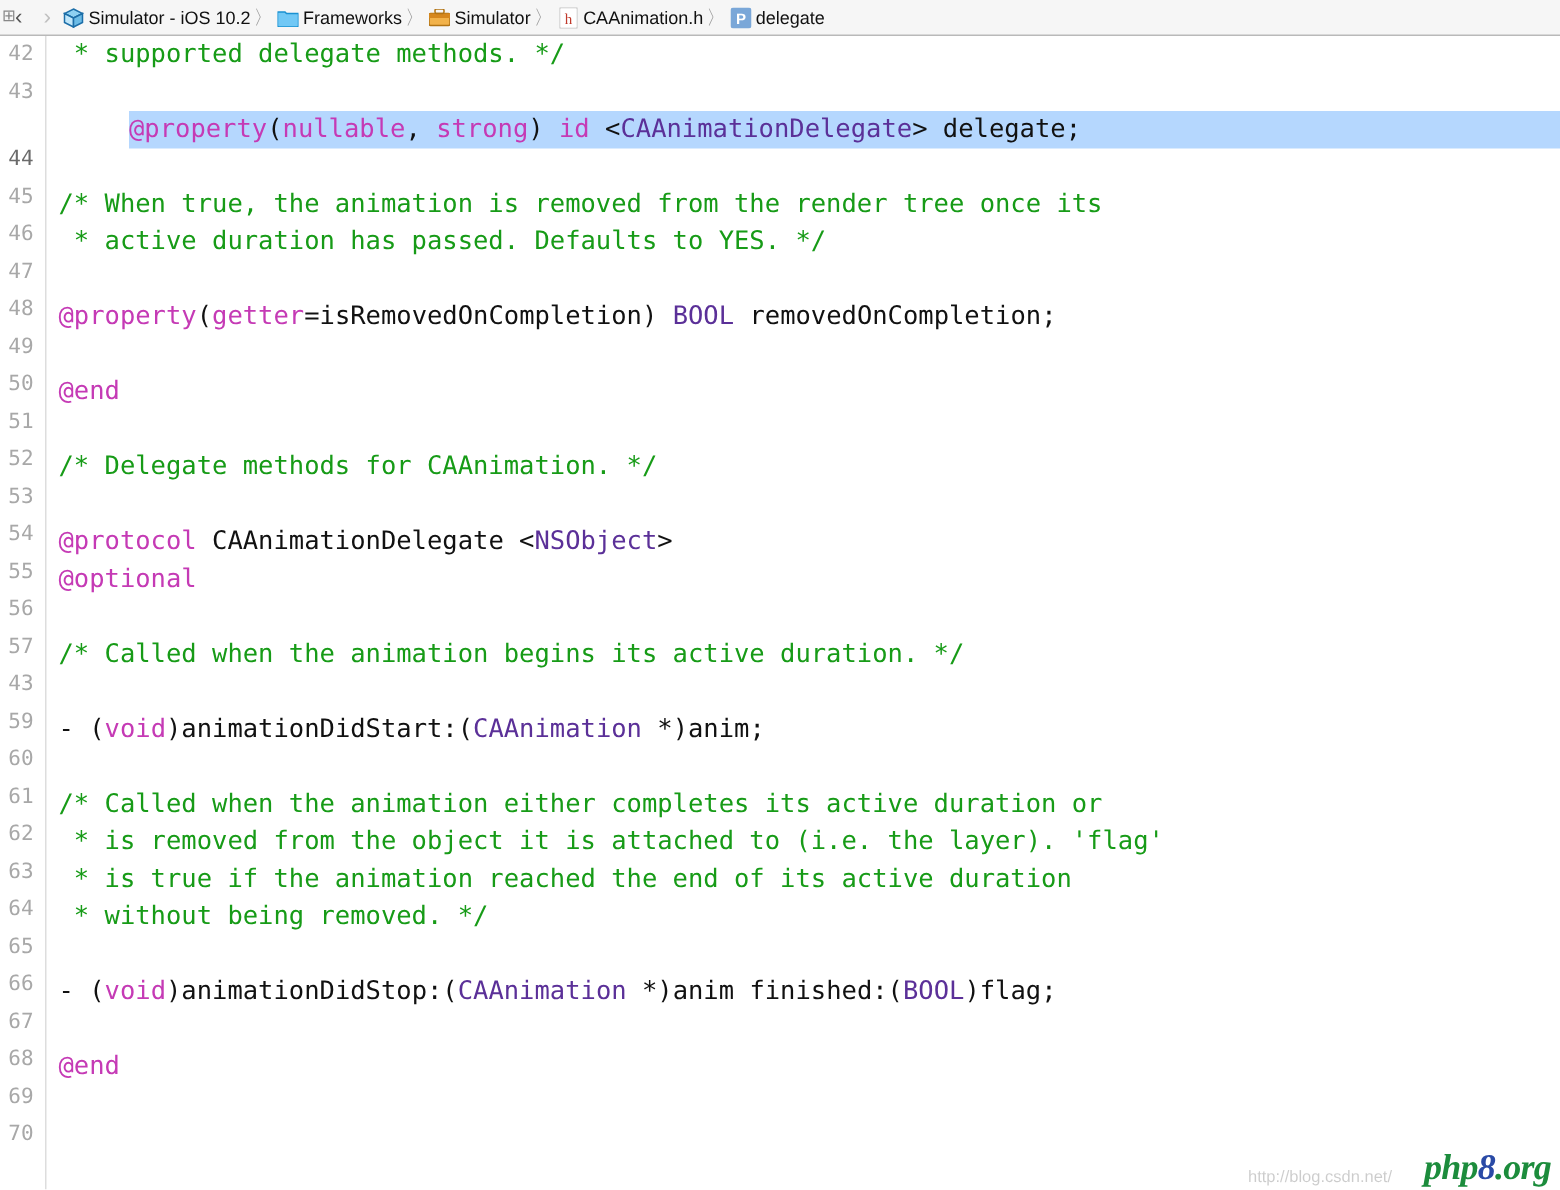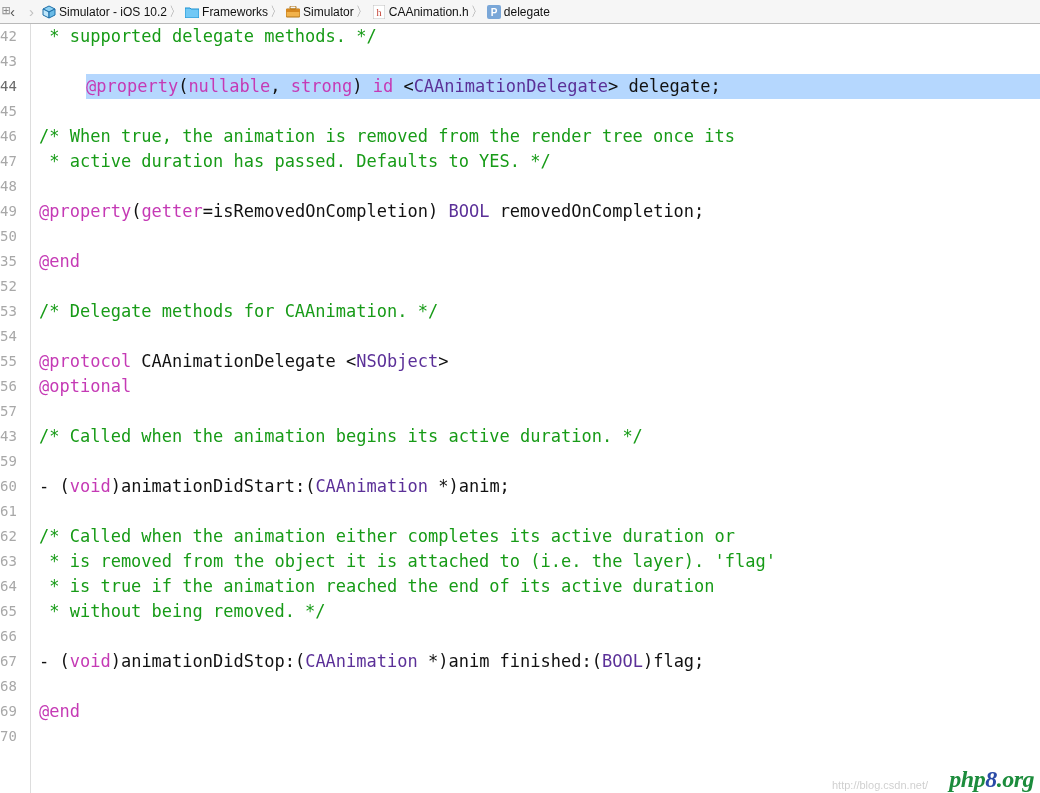--- a/index.html
+++ b/index.html
@@ -34,42 +34,42 @@
 
   .editor{
     display:flex;
     position:absolute;
     top:24px;bottom:0;left:0;right:0;
   }
   .gutter{
     width:28px;
     border-right:1px solid #ddd;
     background:#fff;
-    text-align:left;
+    text-align:center;
     padding-right:2px;
     color:#a8a8a8;
     font-size:14px;
     line-height:25px;
     user-select:none;
   }
   .code{
     flex:1;
     font-size:17px;
     line-height:25px;
     padding-left:8px;
     white-space:pre;
     overflow:hidden;
   }
   .row{height:25px;}
   .hl{background:#b5d7fe;margin-left:47px;}
   .c-comment{color:#179b17;}
   .c-keyword{color:#c53ab5;}
   .c-type{color:#5b3098;}
   .c-plain{color:#111;}
-  .c-cur-ln{color:#6b6b6b;}
+  .c-cur-ln{color:#6b6b6b;margin-top:20px;}
 
   .watermark1{
     position:absolute;
     right:112px;
     bottom:2px;
     font-family:"Helvetica Neue",Arial,sans-serif;
     font-size:11px;
     color:rgba(0,0,0,.20);
   }
   .watermark2{
@@ -163,21 +163,21 @@
   <div class="gutter" id="gutter">
       <div class="row">42</div>
       <div class="row">43</div>
       <div class="row c-cur-ln">44</div>
       <div class="row">45</div>
       <div class="row">46</div>
       <div class="row">47</div>
       <div class="row">48</div>
       <div class="row">49</div>
       <div class="row">50</div>
-      <div class="row">35</div>
+      <div class="row">51</div>
       <div class="row">52</div>
       <div class="row">53</div>
       <div class="row">54</div>
       <div class="row">55</div>
       <div class="row">56</div>
       <div class="row">57</div>
       <div class="row">43</div>
       <div class="row">59</div>
       <div class="row">60</div>
       <div class="row">61</div>

